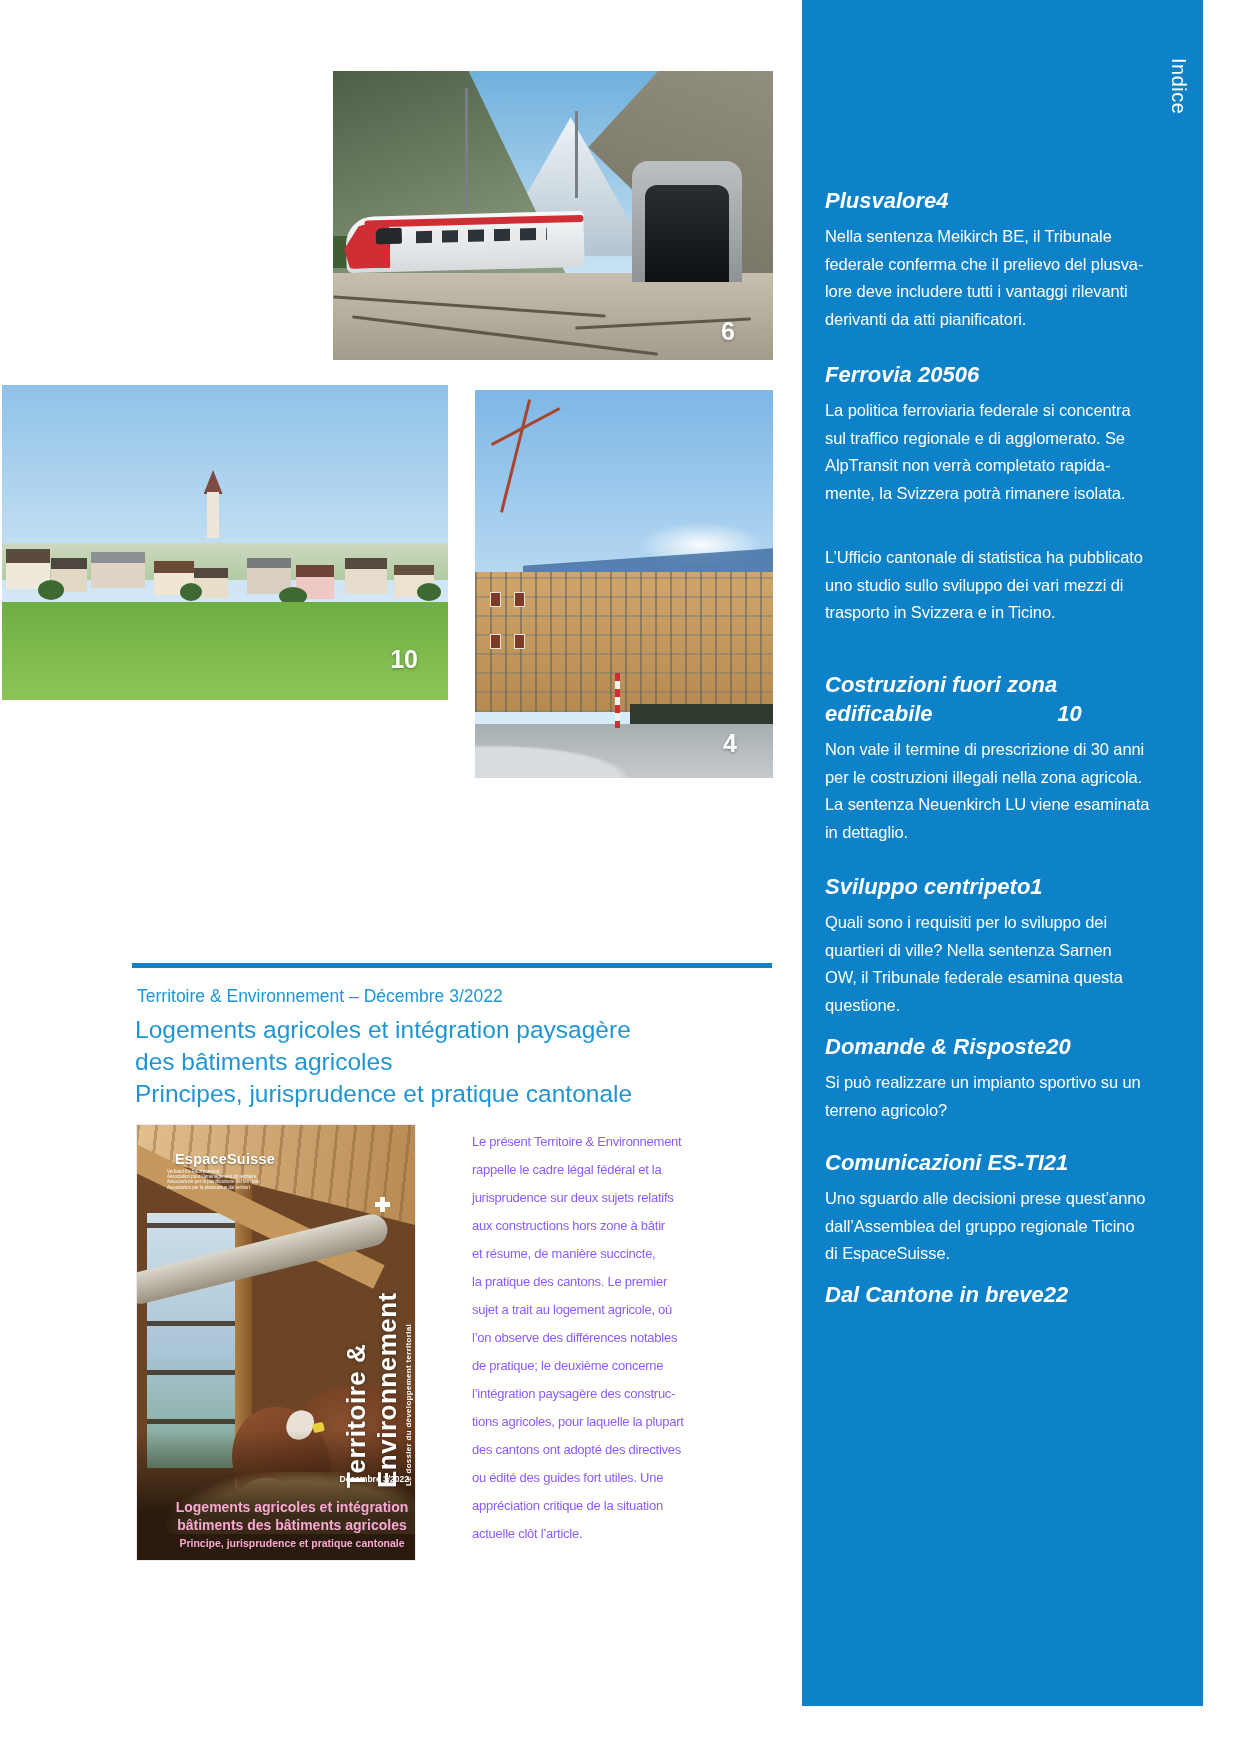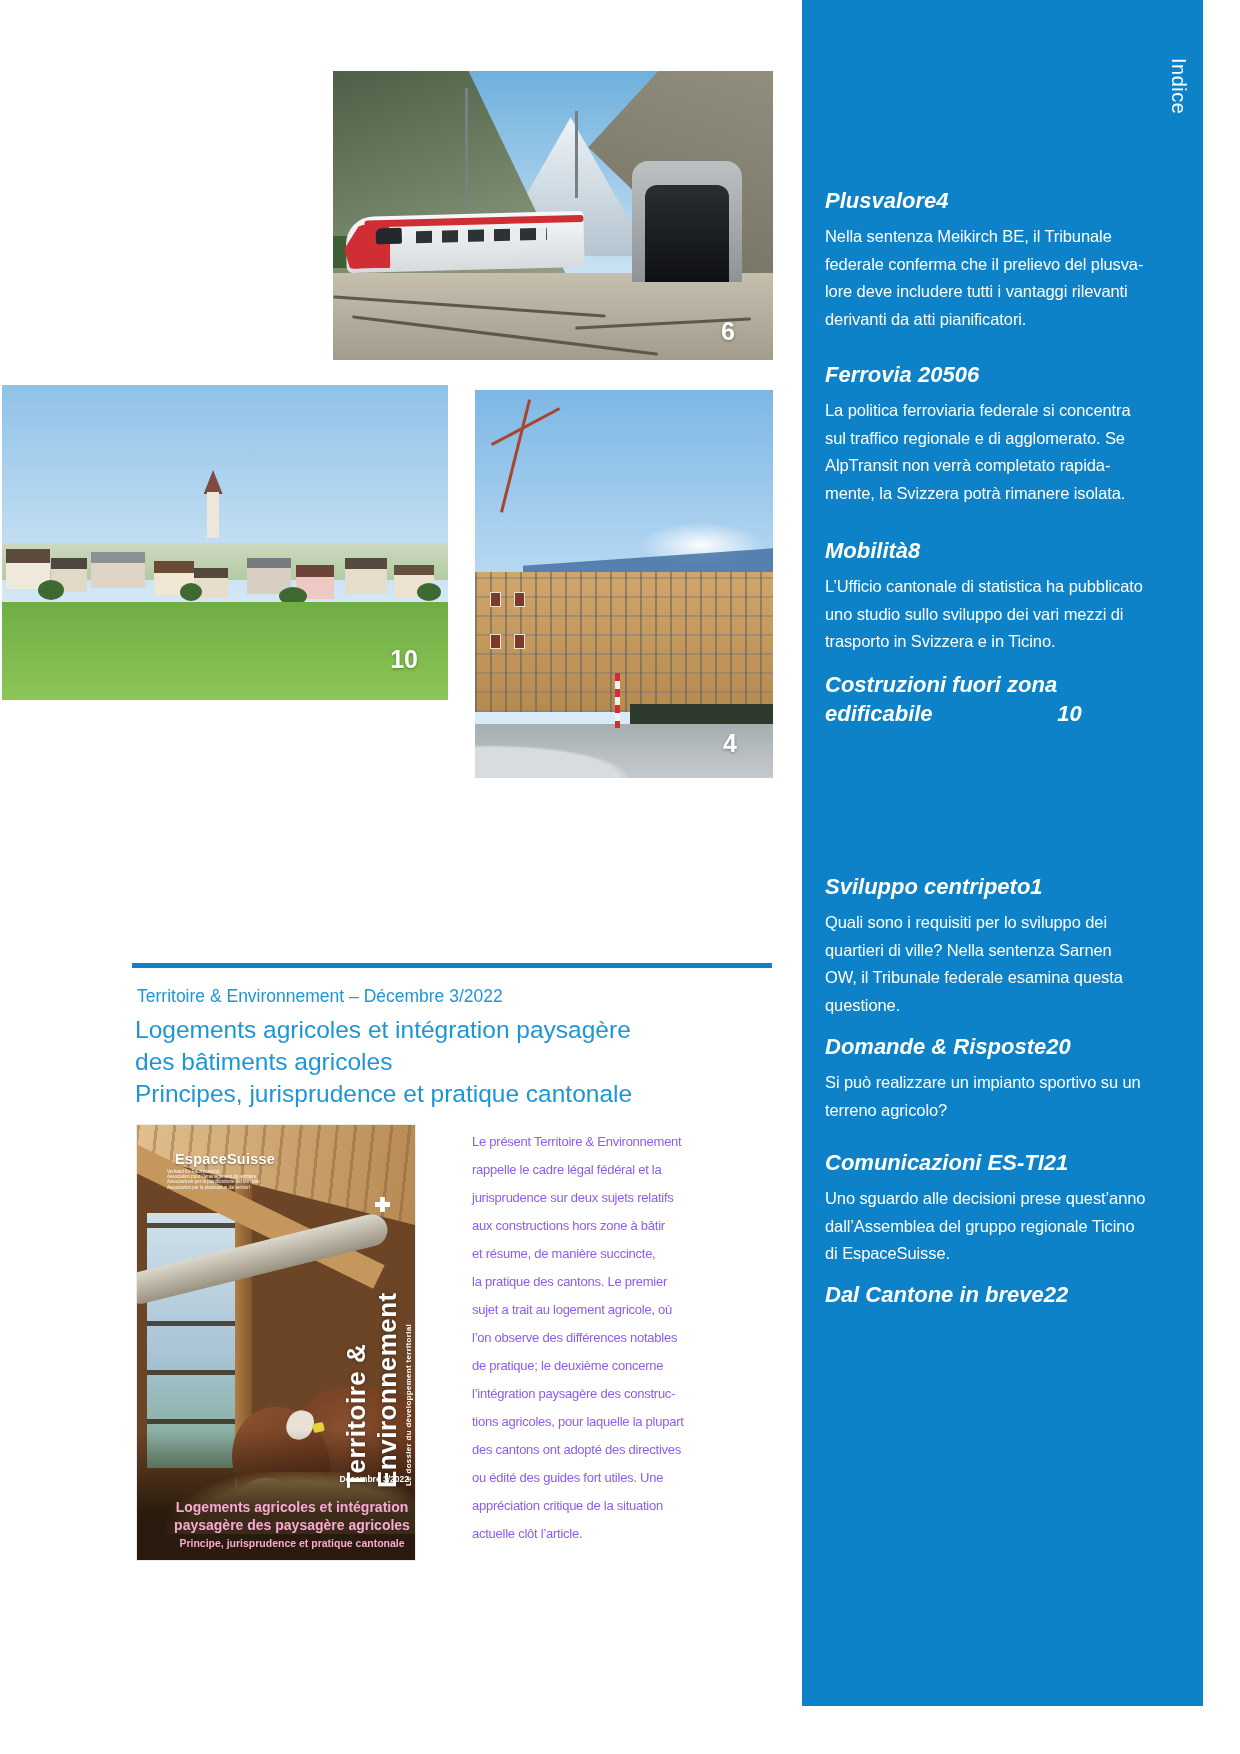--- a/index.html
+++ b/index.html
@@ -261,21 +261,21 @@
 Association pour l’aménagement du territoire
 Associazione per la pianificazione del territorio
 Associaziun per la planisaziun dal territori</div>
     <div class="layer cv-cross"></div>
     <div class="layer cv-vtitle">Territoire &amp;
 Environnement</div>
     <div class="layer cv-vsub">Le dossier du développement territorial</div>
     <div class="layer cv-issue">Décembre 3/2022</div>
     <figcaption class="layer cv-caption">
       <div class="cv-cap1">Logements agricoles et intégration</div>
-      <div class="cv-cap1">paysagère des paysagère agricoles</div>
+      <div class="cv-cap1">bâtiments des bâtiments agricoles</div>
       <div class="cv-cap3">Principe, jurisprudence et pratique cantonale</div>
     </figcaption>
   </figure>
 
   <p class="abs feature-par">Le présent Territoire &amp; Environnement
 rappelle le cadre légal fédéral et la
 jurisprudence sur deux sujets relatifs
 aux constructions hors zone à bâtir
 et résume, de manière succincte,
 la pratique des cantons. Le premier
@@ -308,35 +308,35 @@
         <div class="toc-title">Ferrovia 2050</div>
         <div class="toc-page">6</div>
       </div>
       <div class="toc-desc">La politica ferroviaria federale si concentra
 sul traffico regionale e di agglomerato. Se
 AlpTransit non verrà completato rapida-
 mente, la Svizzera potrà rimanere isolata.</div>
     </div>
 
     <div class="toc-entry" style="top:536px">
-      <div class="toc-head">
-        <div class="toc-title">Mobilità</div>
-        <div class="toc-page">8</div>
-      </div>
       <div class="toc-desc">L’Ufficio cantonale di statistica ha pubblicato
 uno studio sullo sviluppo dei vari mezzi di
 trasporto in Svizzera e in Ticino.</div>
     </div>
 
     <div class="toc-entry" style="top:670px">
       <div class="toc-head">
         <div class="toc-title">Costruzioni fuori zona
 edificabile</div>
         <div class="toc-page">10</div>
       </div>
+      <div class="toc-desc">Non vale il termine di prescrizione di 30 anni
+per le costruzioni illegali nella zona agricola.
+La sentenza Neuenkirch LU viene esaminata
+in dettaglio.</div>
     </div>
 
     <div class="toc-entry" style="top:872px">
       <div class="toc-head">
         <div class="toc-title">Sviluppo centripeto</div>
         <div class="toc-page">1</div>
       </div>
       <div class="toc-desc">Quali sono i requisiti per lo sviluppo dei
 quartieri di ville? Nella sentenza Sarnen
 OW, il Tribunale federale esamina questa

